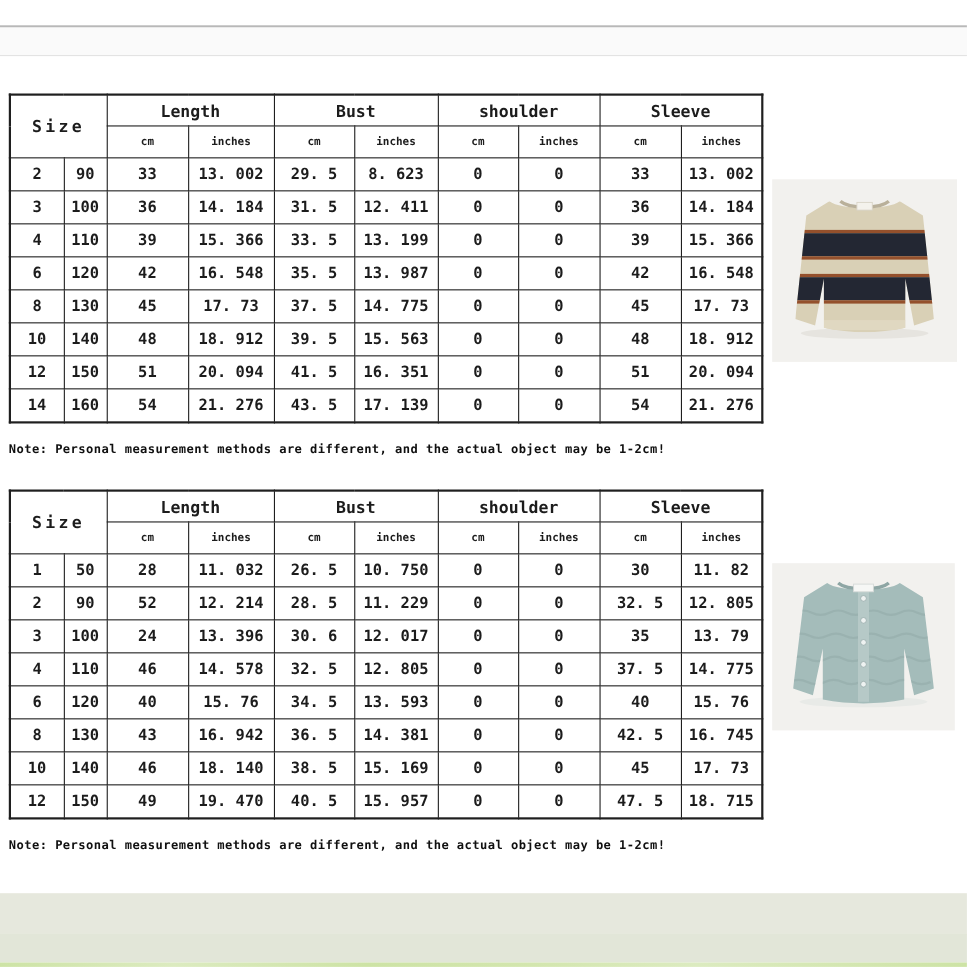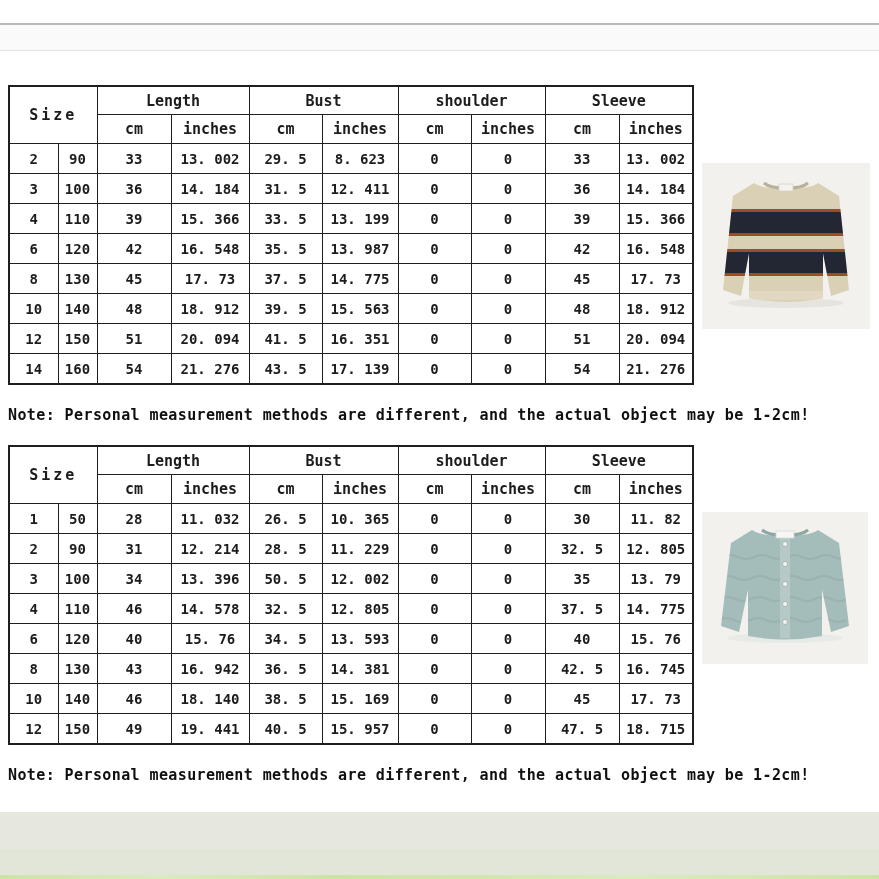--- a/index.html
+++ b/index.html
@@ -13,26 +13,26 @@
 
   
   table.size-table{position:absolute;left:8px;width:684px;border-collapse:collapse;table-layout:fixed;
                    color:var(--table-text);}
   table.t1{top:85px;}
   table.t2{top:445px;}
   .size-table th,.size-table td{border:1px solid var(--table-border);text-align:center;vertical-align:middle;
                    padding:0;overflow:hidden;white-space:nowrap;}
   .size-table{border:2px solid var(--table-border);}
   .size-table thead tr.group-row th{height:27px;font-size:15px;font-weight:bold;}
-  .size-table thead tr.unit-row th{height:28px;font-size:15px;font-weight:bold;}
+  .size-table thead tr.unit-row th{height:28px;font-size:10px;font-weight:bold;}
   .size-table tbody td{height:29px;font-size:14px;font-weight:bold;}
   th.size-head{letter-spacing:3px;font-size:16px;}
 
   
-  .note{position:absolute;left:8px;width:726px;font-size:15px;font-weight:bold;color:var(--note-text);
+  .note{position:absolute;left:8px;width:726px;font-size:11px;font-weight:bold;color:var(--note-text);
         letter-spacing:.4px;white-space:nowrap;}
   .n1{top:391px;}
   .n2{top:751px;}
 
   
   .photo{position:absolute;background:var(--photo-bg);}
   .p1{left:702px;top:163px;width:168px;height:166px;}
   .p2{left:702px;top:512px;width:166px;height:152px;}
   .photo svg{display:block;width:100%;height:100%;}
 
@@ -241,45 +241,45 @@
       <th>inches</th>
     </tr>
   </thead>
   <tbody>
       <tr>
         <td>1</td>
         <td>50</td>
         <td>28</td>
         <td>11. 032</td>
         <td>26. 5</td>
-        <td>10. 365</td>
+        <td>10. 750</td>
         <td>0</td>
         <td>0</td>
         <td>30</td>
         <td>11. 82</td>
       </tr>
       <tr>
         <td>2</td>
         <td>90</td>
-        <td>31</td>
+        <td>52</td>
         <td>12. 214</td>
         <td>28. 5</td>
         <td>11. 229</td>
         <td>0</td>
         <td>0</td>
         <td>32. 5</td>
         <td>12. 805</td>
       </tr>
       <tr>
         <td>3</td>
         <td>100</td>
-        <td>34</td>
+        <td>24</td>
         <td>13. 396</td>
-        <td>50. 5</td>
-        <td>12. 002</td>
+        <td>30. 6</td>
+        <td>12. 017</td>
         <td>0</td>
         <td>0</td>
         <td>35</td>
         <td>13. 79</td>
       </tr>
       <tr>
         <td>4</td>
         <td>110</td>
         <td>46</td>
         <td>14. 578</td>
@@ -323,21 +323,21 @@
         <td>15. 169</td>
         <td>0</td>
         <td>0</td>
         <td>45</td>
         <td>17. 73</td>
       </tr>
       <tr>
         <td>12</td>
         <td>150</td>
         <td>49</td>
-        <td>19. 441</td>
+        <td>19. 470</td>
         <td>40. 5</td>
         <td>15. 957</td>
         <td>0</td>
         <td>0</td>
         <td>47. 5</td>
         <td>18. 715</td>
       </tr>
     </tbody>
 </table>
 

